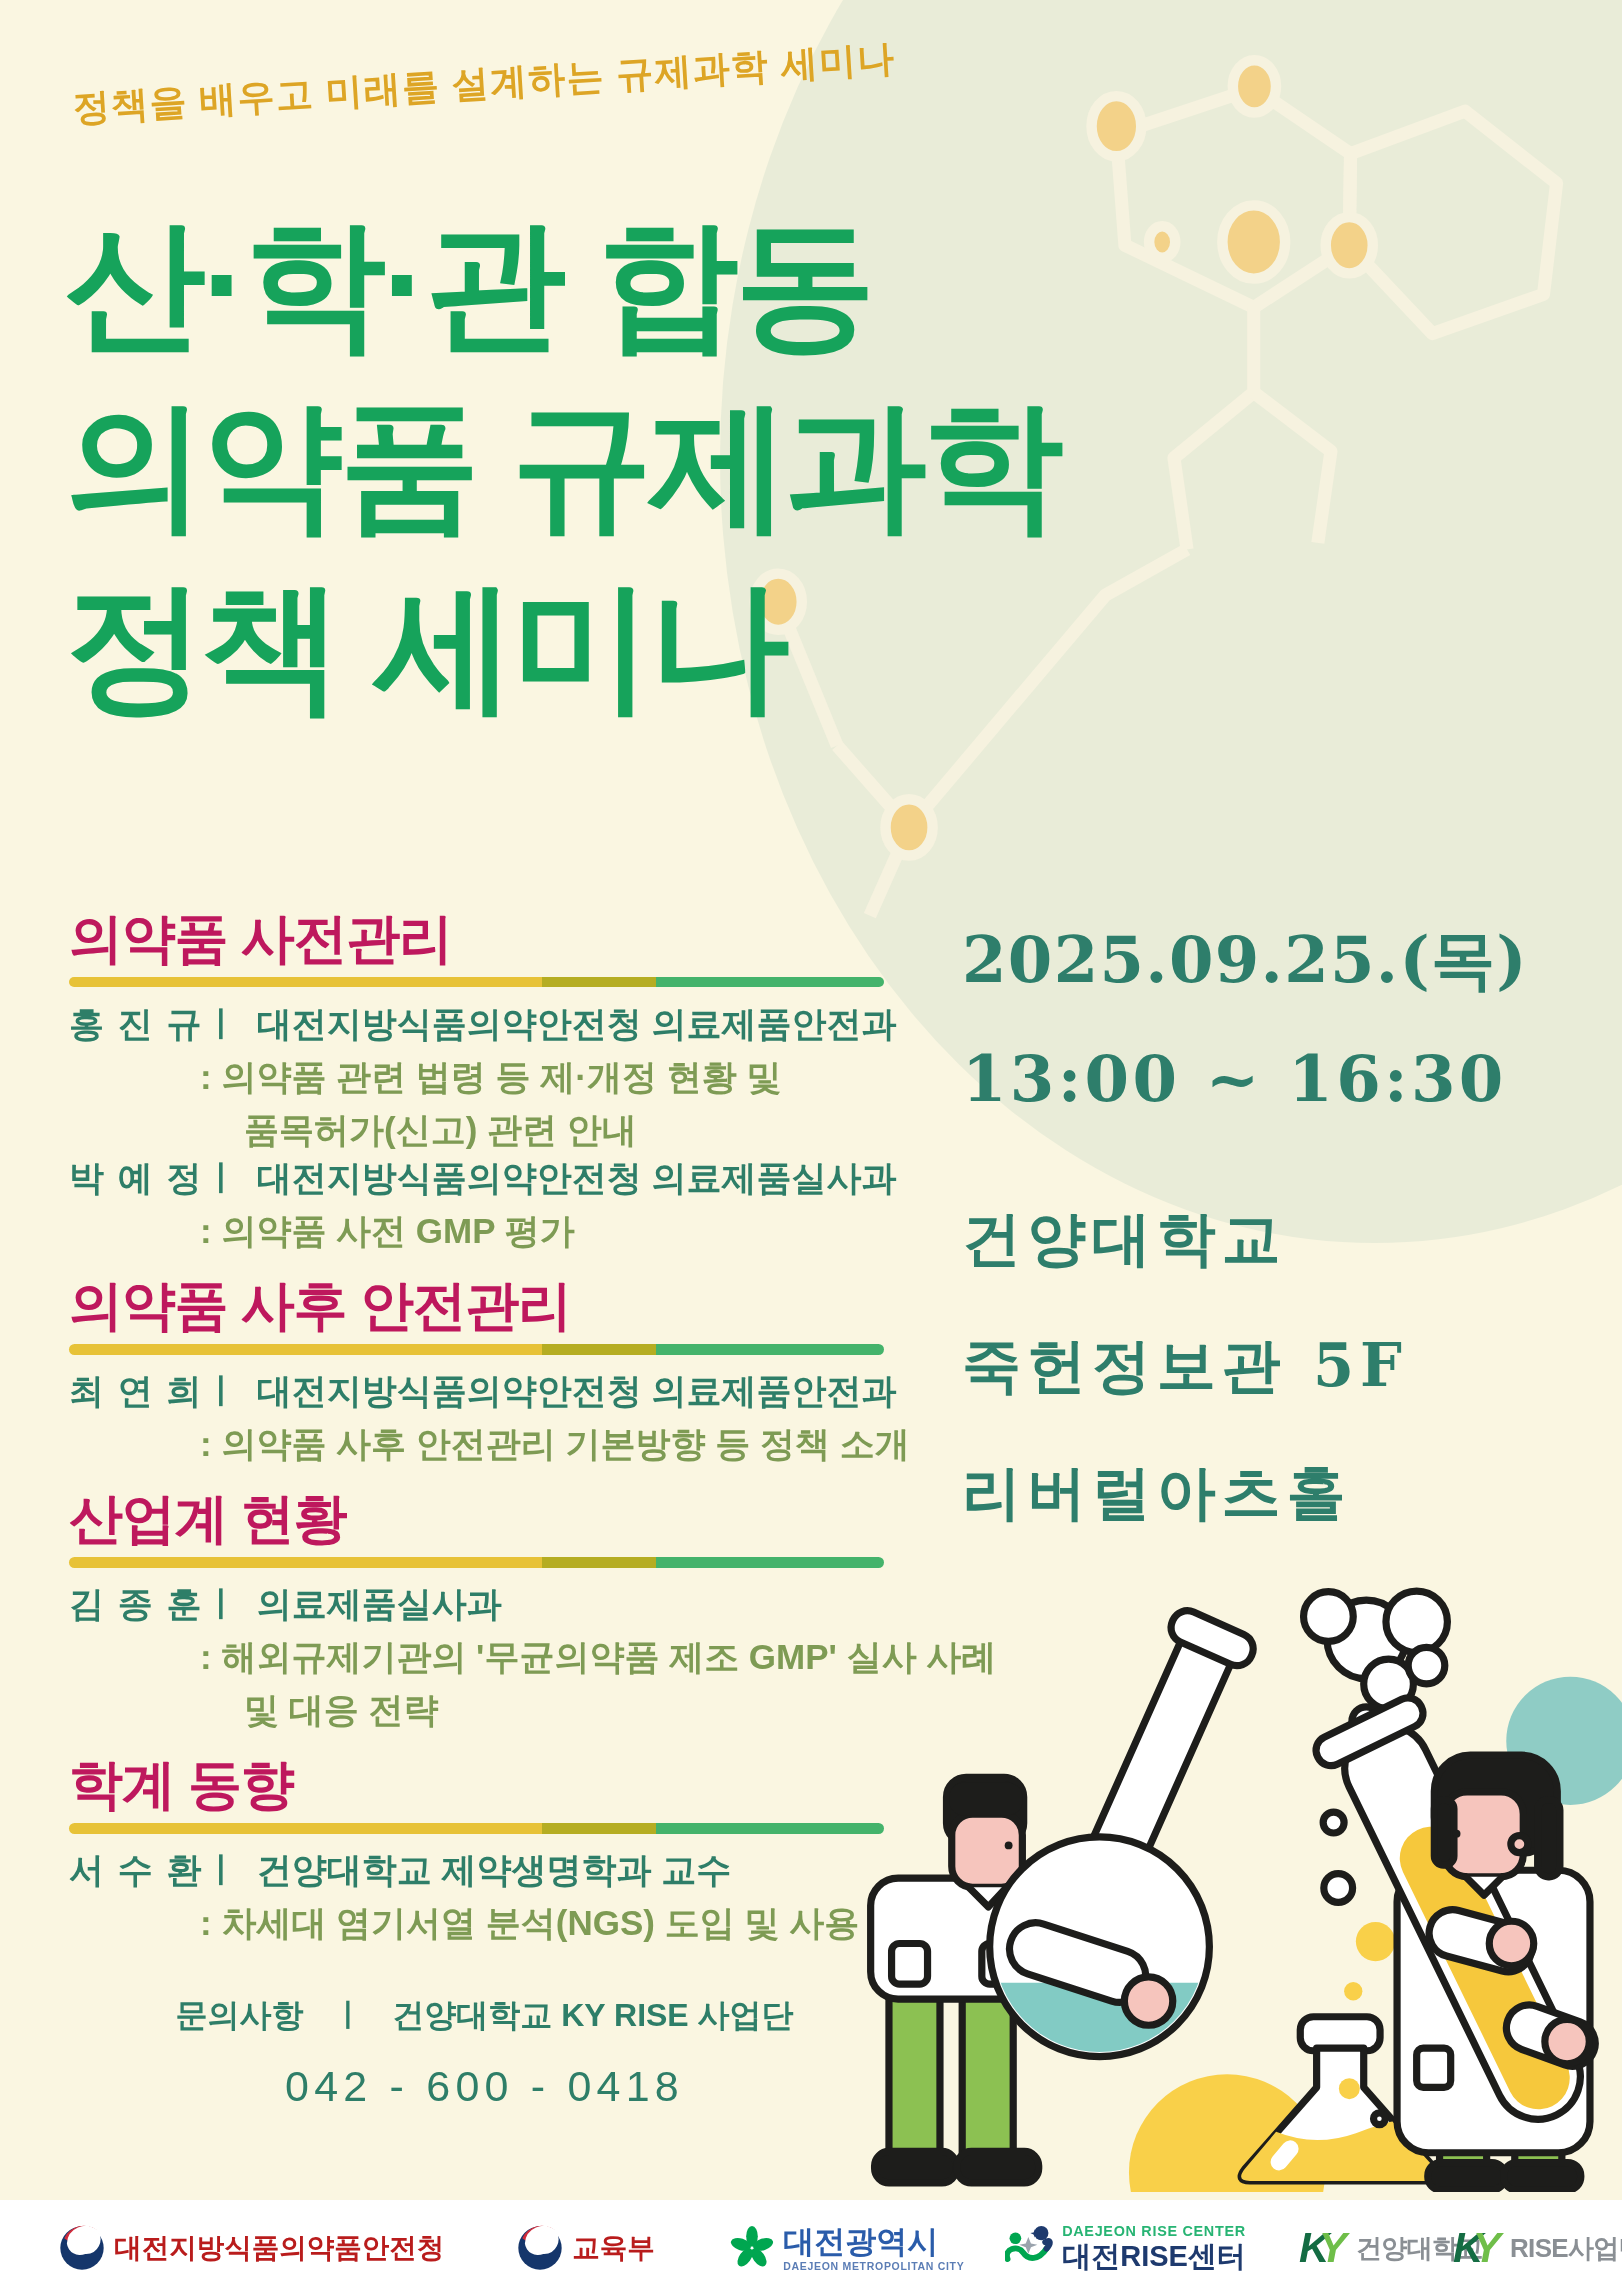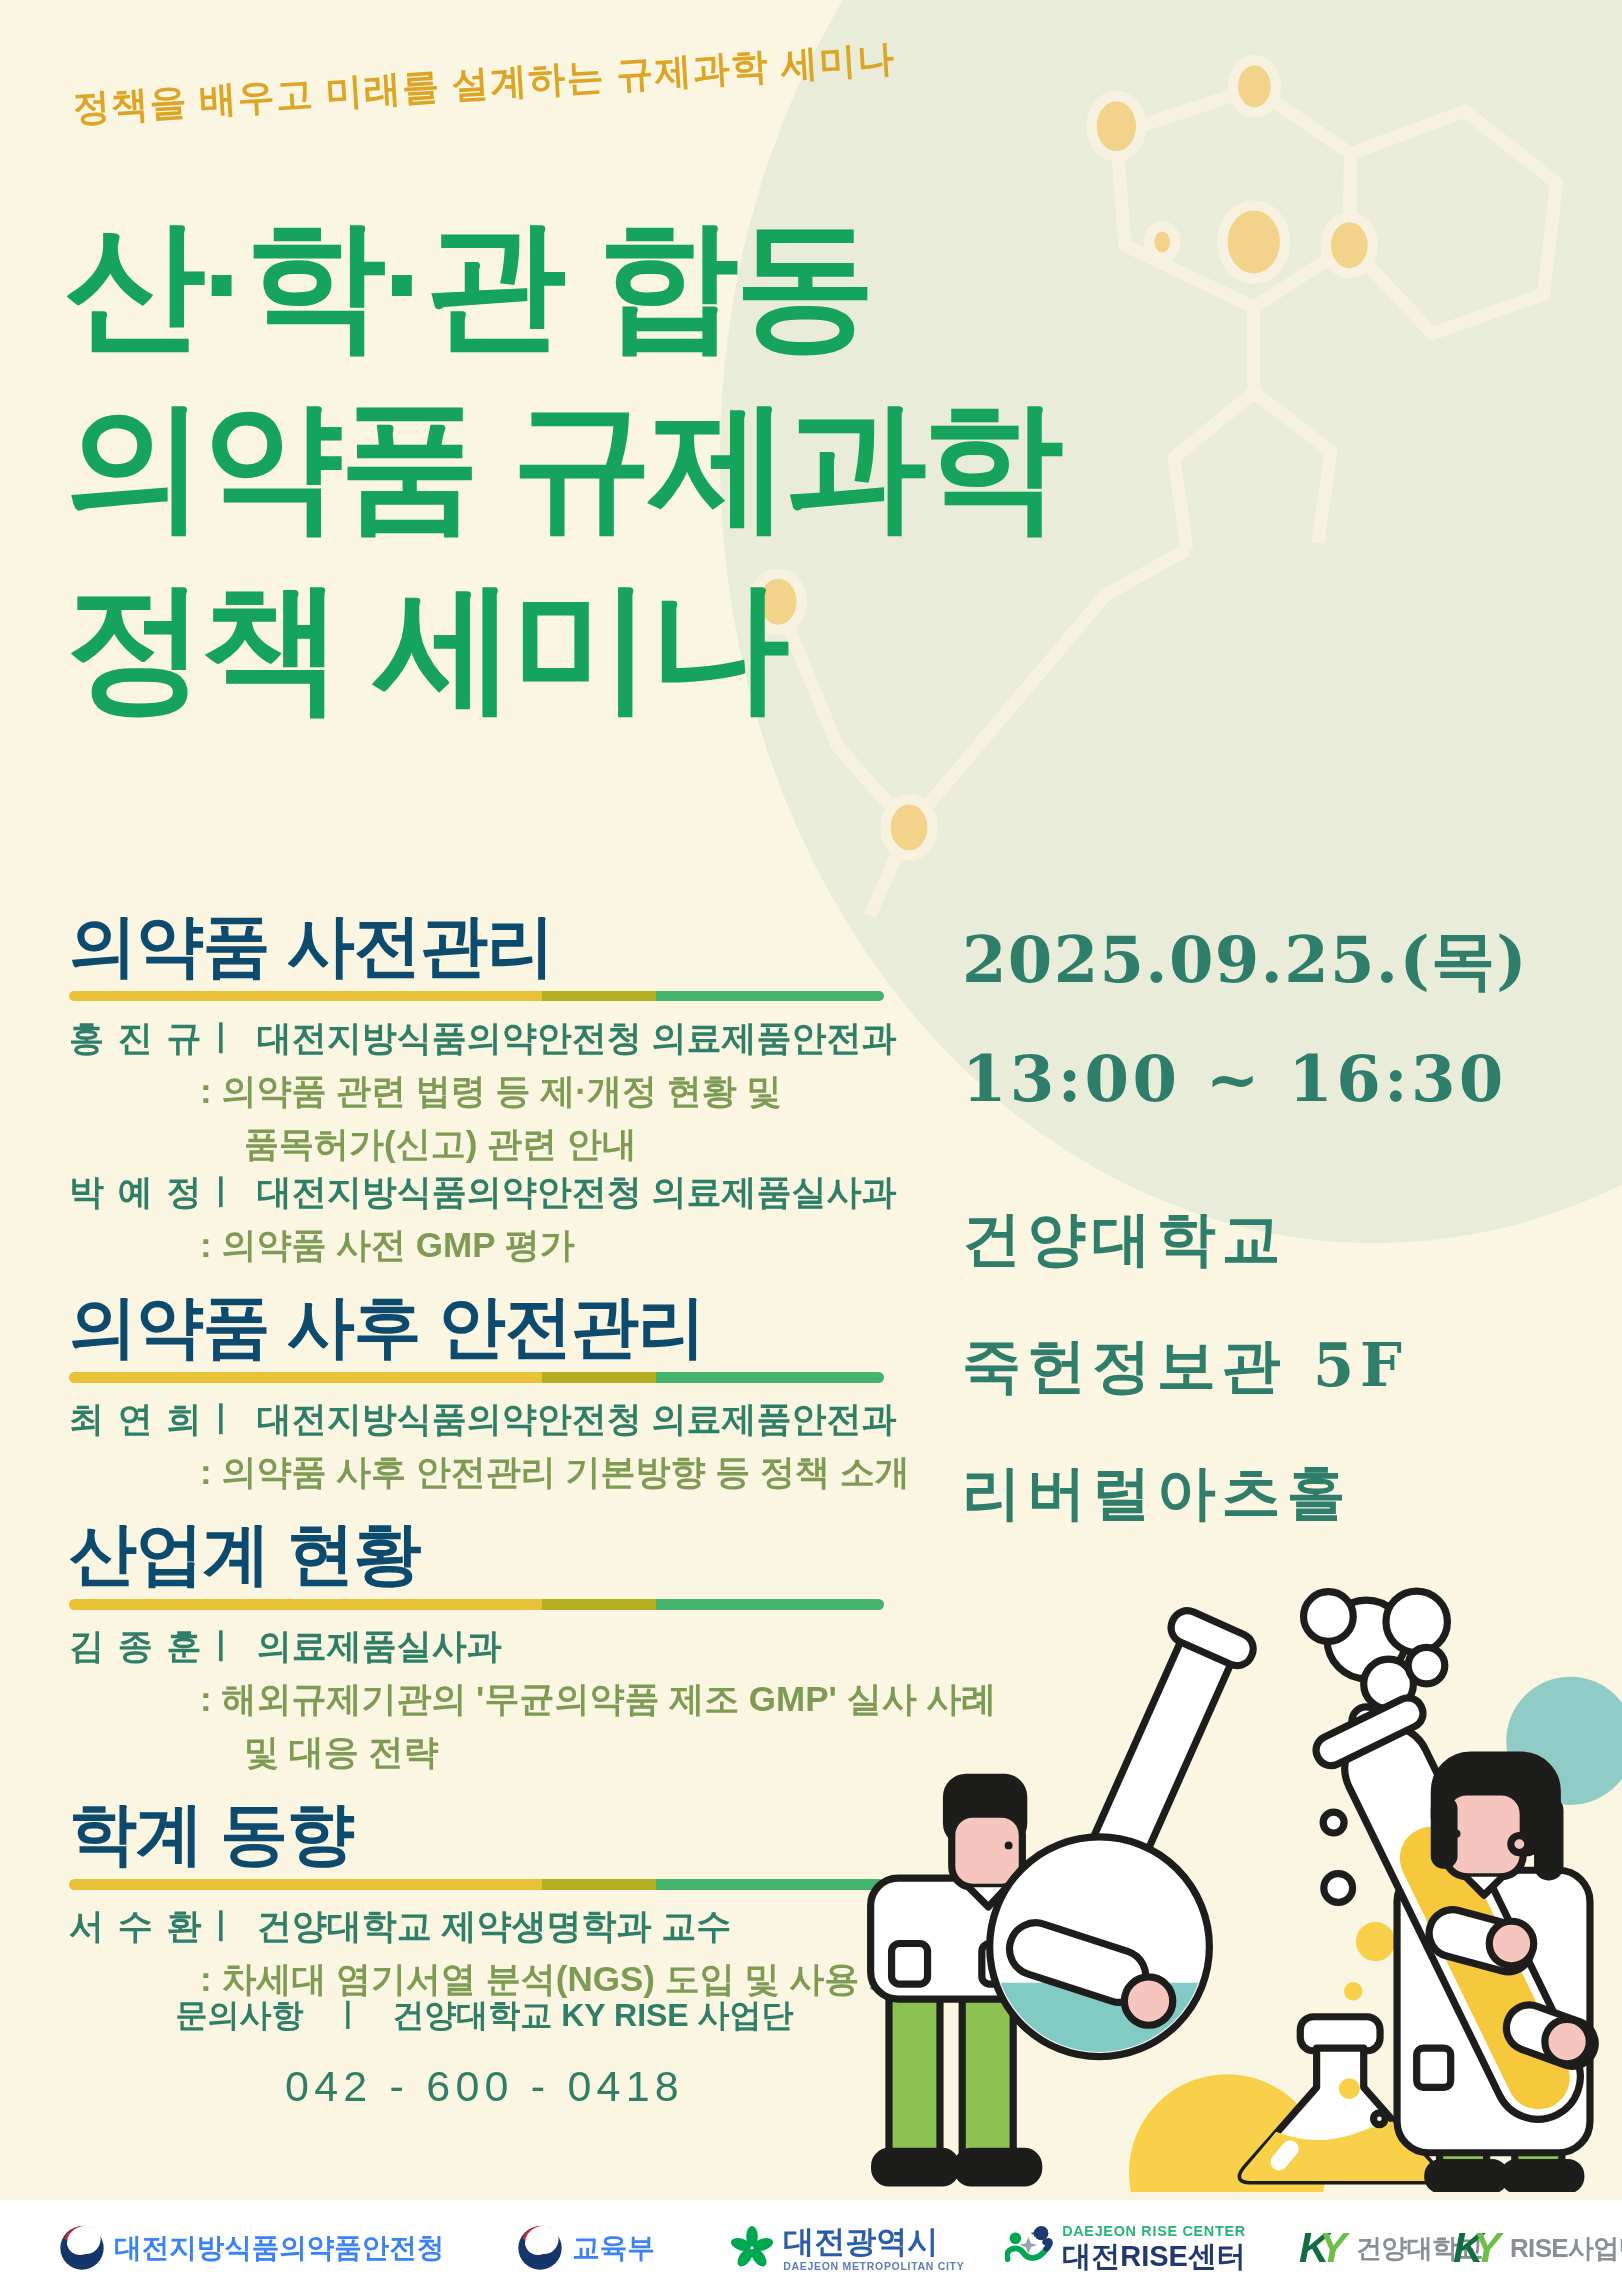--- a/index.html
+++ b/index.html
@@ -24,22 +24,22 @@
   .title{
     position:absolute; left:65px; top:194px; z-index:2;
     font-size:141px; line-height:1.285; font-weight:bold;
     color:#16a35b; letter-spacing:-3.9px; white-space:nowrap;
   }
   
   .program{ position:absolute; left:69px; top:911px; width:864px; z-index:2; }
   .session{ margin-top:26px; }
   .session:first-child{ margin-top:0; }
   .session-heading{
-    font-size:68px; line-height:1; font-weight:bold;
-    color:#0c4a6e; letter-spacing:-1.3px;
+    font-size:54px; line-height:1; font-weight:bold;
+    color:#be185d; letter-spacing:-1.3px;
   }
   .divider{
     margin-top:11.8px; height:10.5px; width:815px; border-radius:5.9px;
     background:linear-gradient(90deg,#e7c237 0,#e7c237 58%,#b5ad22 58%,#b5ad22 72%,#44b36b 72%,#44b36b 100%);
   }
   .speakers{ margin-top:15.7px; }
   .speaker-row{
     display:flex; margin-top:6.5px; white-space:nowrap;
     font-size:35px; line-height:1.2; font-weight:bold; color:#2e7e68;
   }
@@ -66,21 +66,21 @@
   .phone{ font-size:43px; letter-spacing:5.2px; margin-top:23.6px; }
   
   .illustration{ position:absolute; left:818px; top:1525px; z-index:2; pointer-events:none; }
   
   .footer{
     position:absolute; left:0; top:2200px; width:1623px; height:96px;
     background:#ffffff; z-index:3;
   }
   .flogo{ position:absolute; top:0; height:96px; display:flex; align-items:center; gap:9.2px; }
   .flabel{ font-weight:bold; white-space:nowrap; }
-  .navy{ color:#3b82f6; font-size:27.5px; }
+  .navy{ color:#b91c1c; font-size:27.5px; }
   .blue{ color:#2a5caa; font-size:31px; }
   .gray{ color:#8a8f94; font-size:26px; letter-spacing:-0.7px; }
   .risenavy{ color:#1e3a6e; font-size:29px; }
   .fcol{ display:flex; flex-direction:column; line-height:1.15; }
   .fsub{ font-size:10.5px; font-weight:bold; color:#5b7db5; letter-spacing:0.7px; white-space:nowrap; }
   .fsub-green{ font-size:14.4px; font-weight:bold; color:#27b473; letter-spacing:0.7px; white-space:nowrap; }
   .ky{ display:inline-flex; font-style:italic; font-weight:bold; font-size:42px; line-height:1; }
   .ky .k{ color:#146c43; font-style:italic; }
   .ky .y{ color:#6fbe49; margin-left:-10.5px; font-style:italic; }
 </style>

